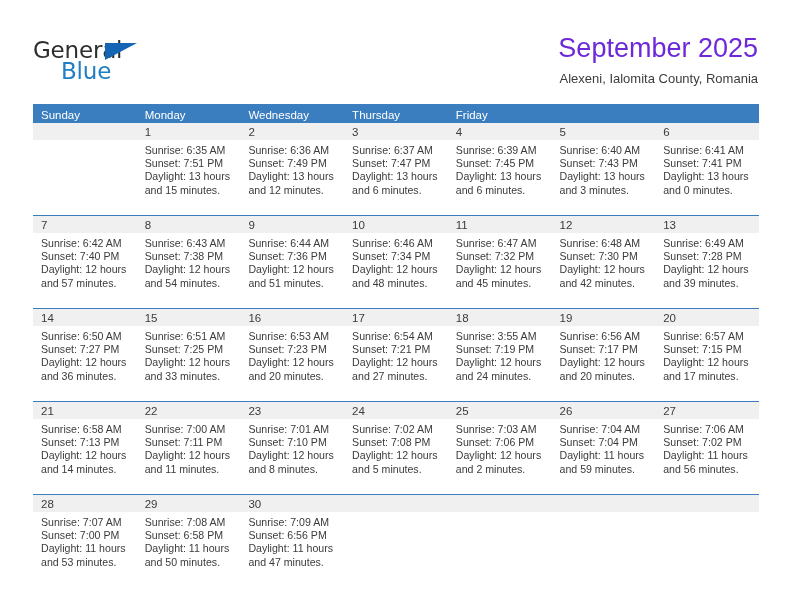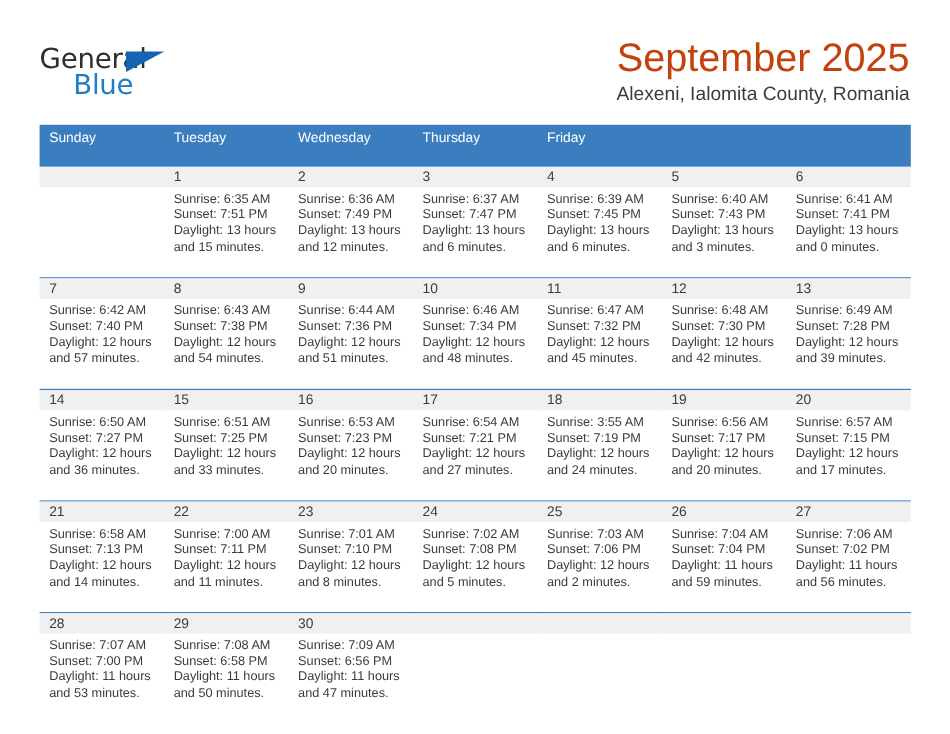--- a/index.html
+++ b/index.html
@@ -68,31 +68,31 @@
     line-height: 24px;
   }
 
   .title-block {
     position: absolute;
     right: 34px;
     top: 32px;
     text-align: right;
   }
   .month-title {
-    font-size: 33px;
-    color: #c2410c;
+    font-size: 27px;
+    color: #6d28d9;
     font-weight: normal;
     line-height: 32px;
     white-space: nowrap;
     font-family: "Liberation Sans", sans-serif;
     text-align: right;
   }
   .location-sub {
     margin-top: 6px;
-    font-size: 16px;
+    font-size: 13px;
     color: #3c3c3c;
     line-height: 18px;
     white-space: nowrap;
     font-family: "Liberation Sans", sans-serif;
   }
 
   
   .calendar {
     position: absolute;
     left: 33px;
@@ -101,21 +101,21 @@
   }
 
   .weekday-header {
     display: flex;
     width: 100%;
     background: #3b7ebf;
   }
   .weekday-cell {
     width: 14.2857%;
     box-sizing: border-box;
-    padding: 4px 0 17px 8px;
+    padding: 4px 0 1px 8px;
     color: #ffffff;
     font-size: 11.5px;
     line-height: 14px;
     white-space: nowrap;
   }
 
   .week-row {
     display: flex;
     width: 100%;
     border-top: 1.6px solid #3b7ebf;
@@ -177,21 +177,21 @@
       <div class="month-title">September 2025</div>
       <div class="location-sub">Alexeni, Ialomita County, Romania</div>
     </div>
 
   </div>
 
   <div class="calendar">
 
     <div class="weekday-header">
       <div class="weekday-cell">Sunday</div>
-      <div class="weekday-cell">Tuesday</div>
+      <div class="weekday-cell">Monday</div>
       <div class="weekday-cell">Wednesday</div>
       <div class="weekday-cell">Thursday</div>
       <div class="weekday-cell">Friday</div>
     </div>
 
     <div id="weeks-container">
         <div class="week-row first">
           <div class="day-cell empty">
             <div class="day-number"></div>
             <div class="day-body">

